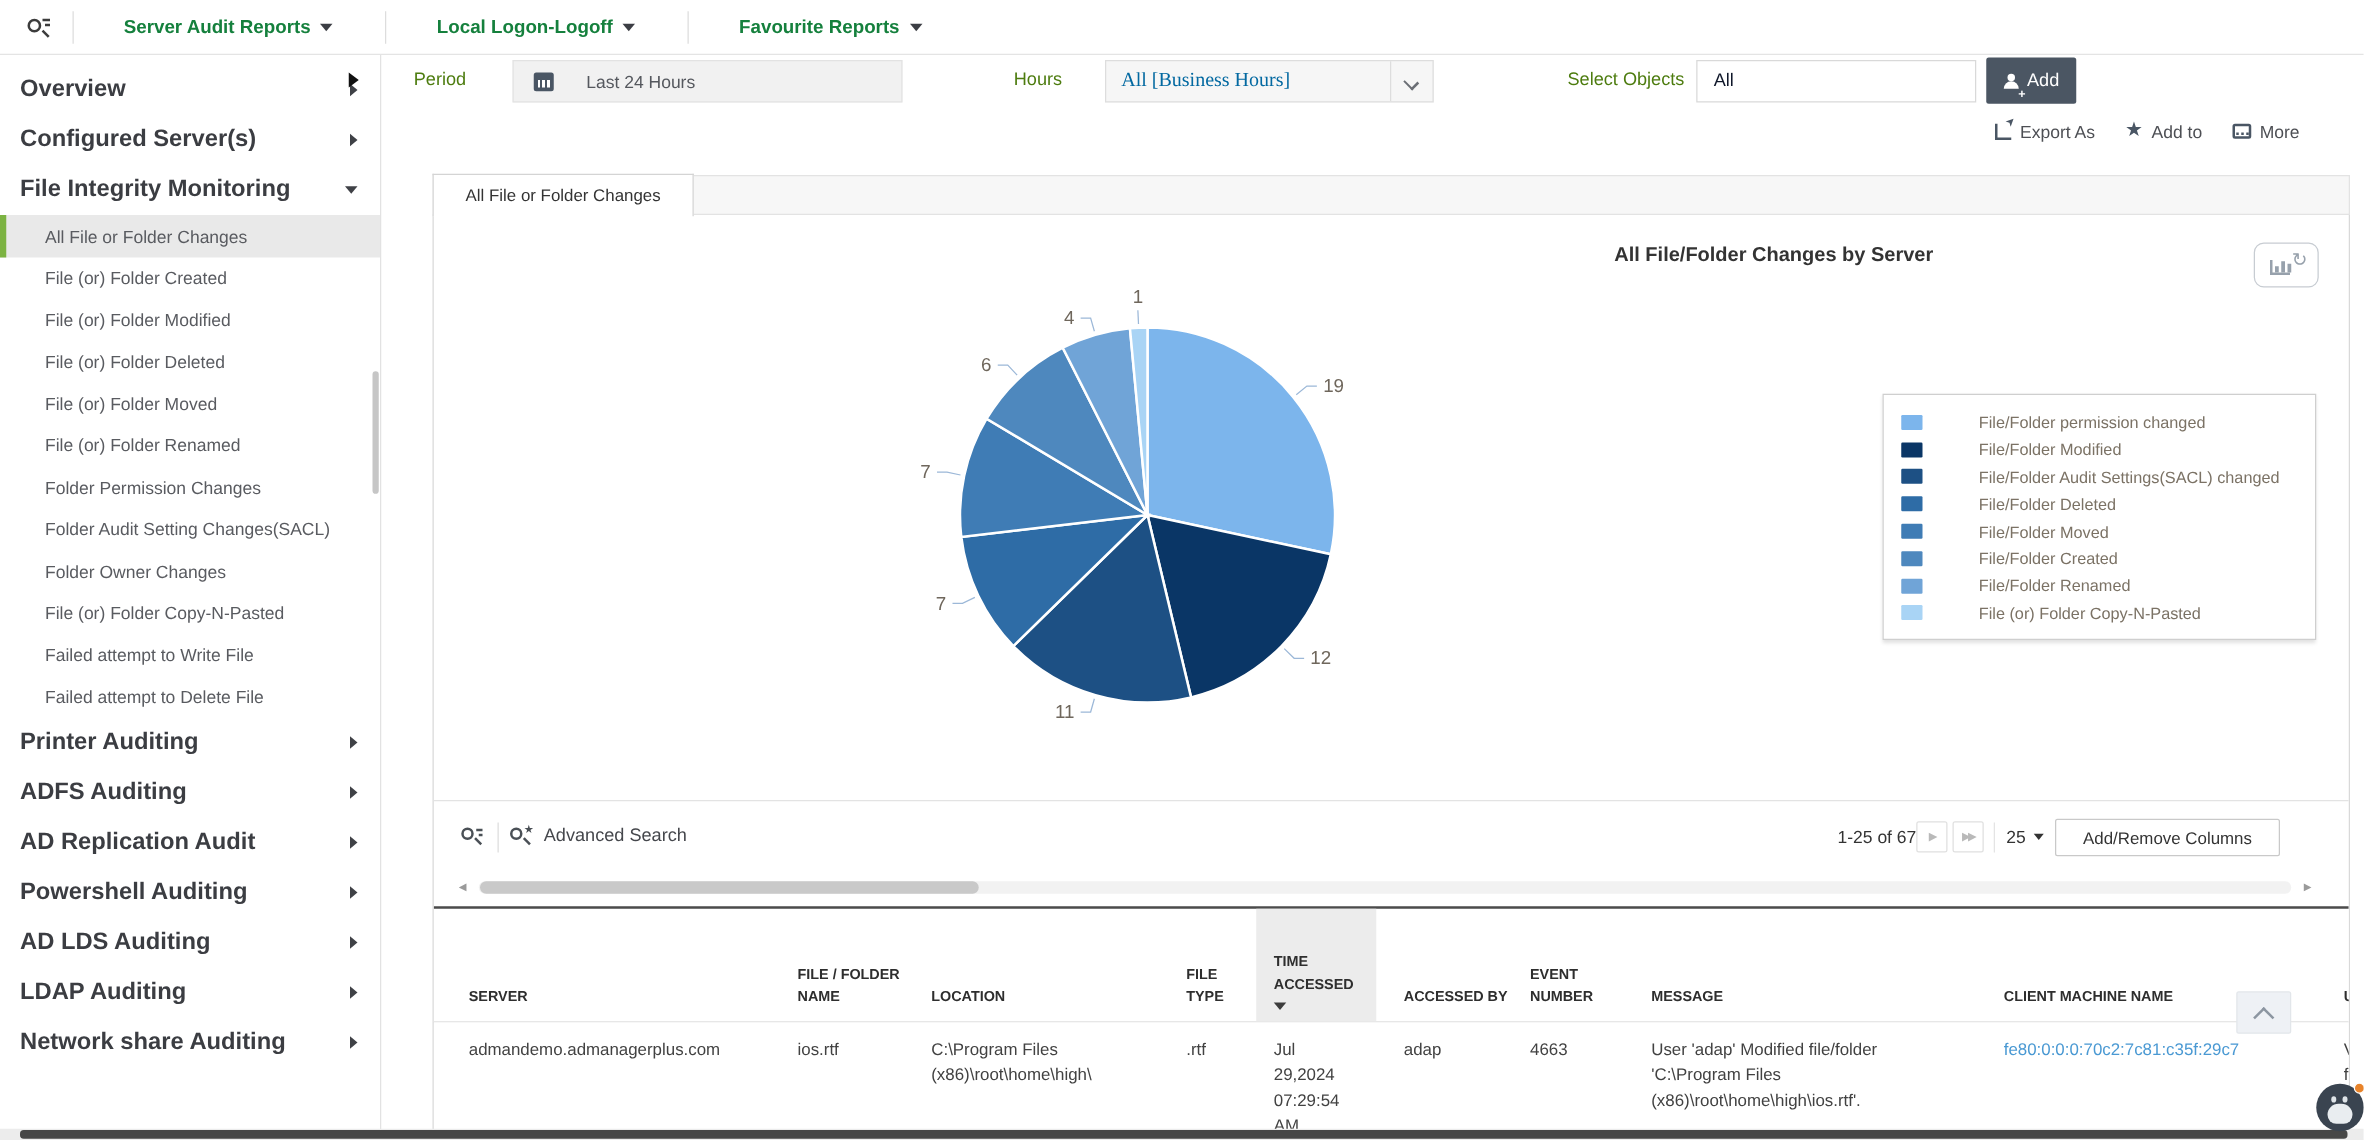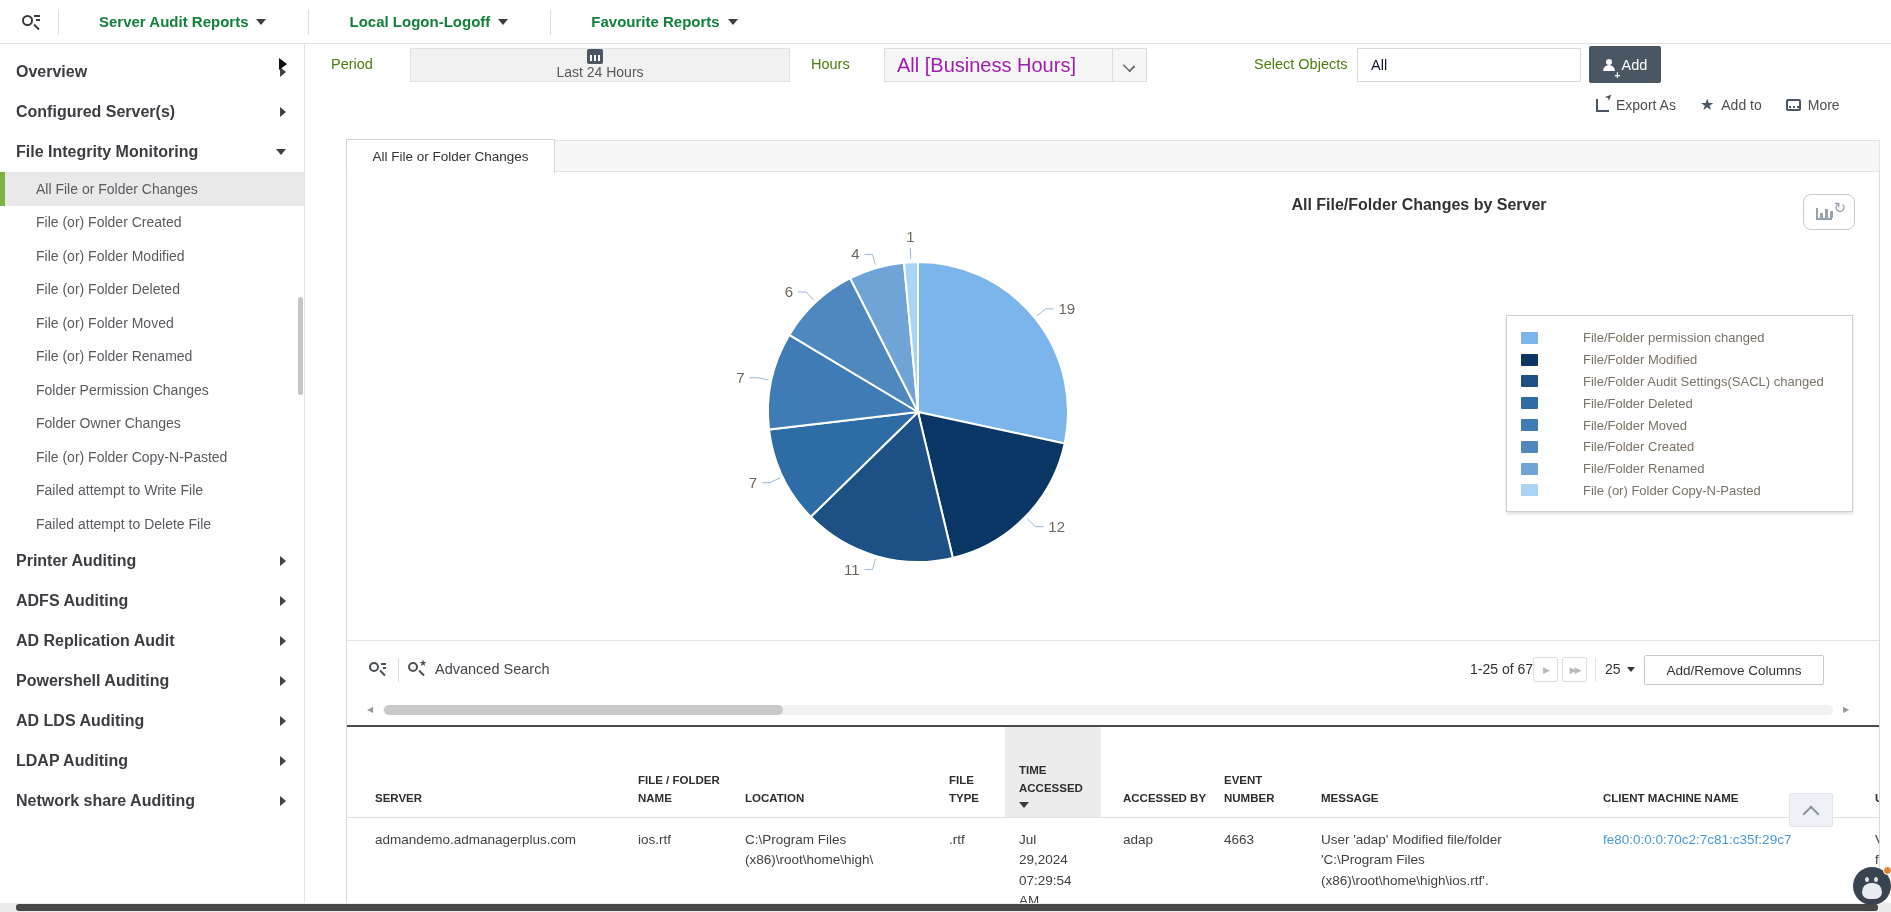--- a/index.html
+++ b/index.html
@@ -16,38 +16,38 @@
   .nav-sep { width:1px; height:26px; background:#ddd; margin:0 0; }
   .nav-item { display:flex; align-items:center; gap:8px; padding:0 42px 0 40px; cursor:pointer; height:44px; }
   .nav-label { font-size:15px; font-weight:700; color:#15803d; }
   .caret { width:0; height:0; border-left:5px solid transparent; border-right:5px solid transparent; border-top:6px solid #3c3e44; }
 
   
   .sidebar { position:absolute; left:0; top:44px; width:305px; height:868px; background:#fff; border-right:1px solid #e2e2e2; padding-top:8px; overflow:hidden; }
   .side-item { position:relative; display:flex; align-items:center; cursor:pointer; }
   .side-item.top { height:40px; padding-left:16px; }
   .side-item.sub { height:33.5px; padding-left:36px; }
-  .side-item.top .side-label { font-size:16px; font-weight:700; color:#3b3d42; }
+  .side-item.top .side-label { font-size:19px; font-weight:700; color:#3b3d42; }
   .side-item.sub .side-label { font-size:14px; color:#595b60; }
   .side-item.selected { background:#e9e9e9; }
   .sel-bar { position:absolute; left:0; top:0; width:5px; height:100%; background:#7cb342; }
   .chev { position:absolute; right:18px; width:0; height:0; }
   .chev.right { border-top:5px solid transparent; border-bottom:5px solid transparent; border-left:6px solid #3f4146; }
   .chev.down { border-left:5px solid transparent; border-right:5px solid transparent; border-top:6px solid #3f4146; }
   .side-scroll-thumb { position:absolute; left:298px; top:297px; width:5px; height:98px; background:#c6c6c6; border-radius:3px; }
   .collapse-arrow { position:absolute; left:279px; top:58px; width:0; height:0; border-top:6px solid transparent; border-bottom:6px solid transparent; border-left:8px solid #111; cursor:pointer; z-index:5; }
 
   
   .lbl { position:absolute; font-size:14.5px; color:#4d7c0f; }
-  .date-input { position:absolute; left:410px; top:48px; width:380px; height:34px; background:#f1f1f1; border:1px solid #e2e2e2; display:flex; align-items:center; cursor:pointer;flex-direction:column; }
+  .date-input { position:absolute; left:410px; top:48px; width:312px; height:34px; background:#f1f1f1; border:1px solid #e2e2e2; display:flex; align-items:center; cursor:pointer; }
   .cal-icon { position:relative; width:16px; height:15px; margin-left:16px; margin-right:26px; border:2px solid #4a5664; border-radius:2px; background:#4a5664; }
   .cal-icon::after { content:""; position:absolute; left:1px; top:4px; right:1px; bottom:1px; background:repeating-linear-gradient(to right,#fff 0 2px,#4a5664 2px 4px); }
   .date-text { font-size:14px; color:#55585e; }
   .select-box { position:absolute; left:884px; top:48px; width:263px; height:34px; background:#f6f6f6; border:1px solid #ddd; display:flex; align-items:center; cursor:pointer; }
-  .select-text { font-size:20px; color:#a21caf; padding-left:12px; flex:1; }
+  .select-text { font-size:16px; color:#0369a1; padding-left:12px; flex:1;font-family:Liberation Serif, serif; }
   .select-chev { width:34px; height:100%; border-left:1px solid #ddd; position:relative; }
   .select-chev::after { content:""; position:absolute; left:11px; top:12px; width:8px; height:8px; border-right:2px solid #6b6f75; border-bottom:2px solid #6b6f75; transform:rotate(45deg) scale(1,.8); }
   .objects-box { position:absolute; left:1357px; top:48px; width:224px; height:34px; background:#fff; border:1px solid #d9d9d9; display:flex; align-items:center; cursor:text; }
   .objects-value { font-size:14.5px; color:#0f172a; padding-left:13px; }
   .add-btn { position:absolute; left:1589px; top:46px; width:72px; height:37px; background:#4b5663; border-radius:2px; display:flex; align-items:center; justify-content:center; gap:7px; cursor:pointer; }
   .add-btn .person { position:relative; width:12px; height:12px; }
   .add-btn .person::before { content:""; position:absolute; left:3px; top:0; width:6px; height:6px; border-radius:50%; background:#fff; }
   .add-btn .person::after { content:""; position:absolute; left:0; top:6px; width:12px; height:6px; border-radius:6px 6px 0 0; background:#fff; }
   .add-btn .plus { position:absolute; left:12px; top:12px; font-size:10px; color:#fff; font-weight:700; line-height:1; }
   .add-label { font-size:14.5px; color:#fff; }
@@ -193,20 +193,23 @@
           <span class="side-label">File (or) Folder Deleted</span>
         </div>
         <div class="side-item sub">
           <span class="side-label">File (or) Folder Moved</span>
         </div>
         <div class="side-item sub">
           <span class="side-label">File (or) Folder Renamed</span>
         </div>
         <div class="side-item sub">
           <span class="side-label">Folder Permission Changes</span>
+        </div>
+        <div class="side-item sub">
+          <span class="side-label">Folder Audit Setting Changes(SACL)</span>
         </div>
         <div class="side-item sub">
           <span class="side-label">Folder Owner Changes</span>
         </div>
         <div class="side-item sub">
           <span class="side-label">File (or) Folder Copy-N-Pasted</span>
         </div>
         <div class="side-item sub">
           <span class="side-label">Failed attempt to Write File</span>
         </div>

